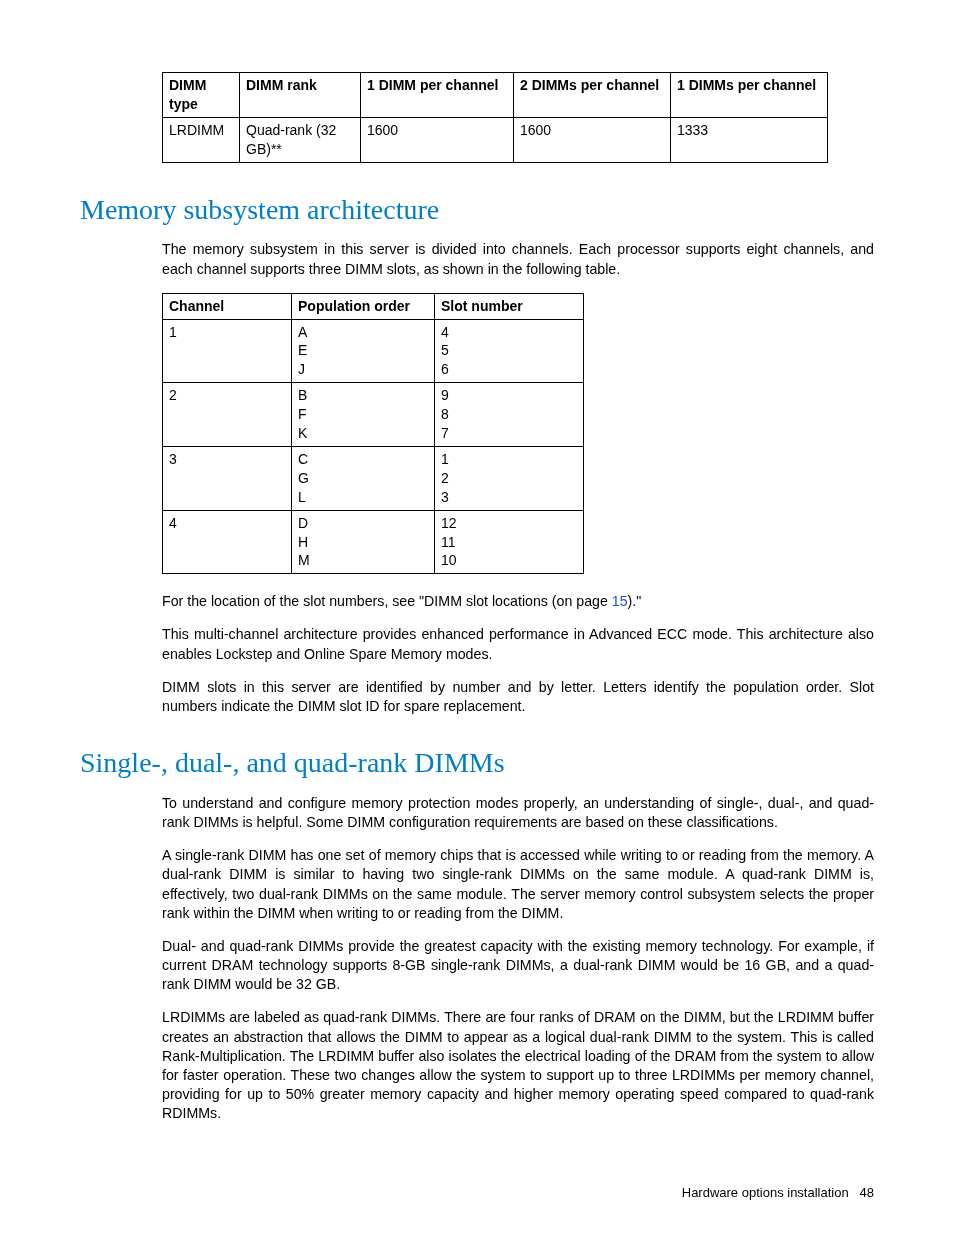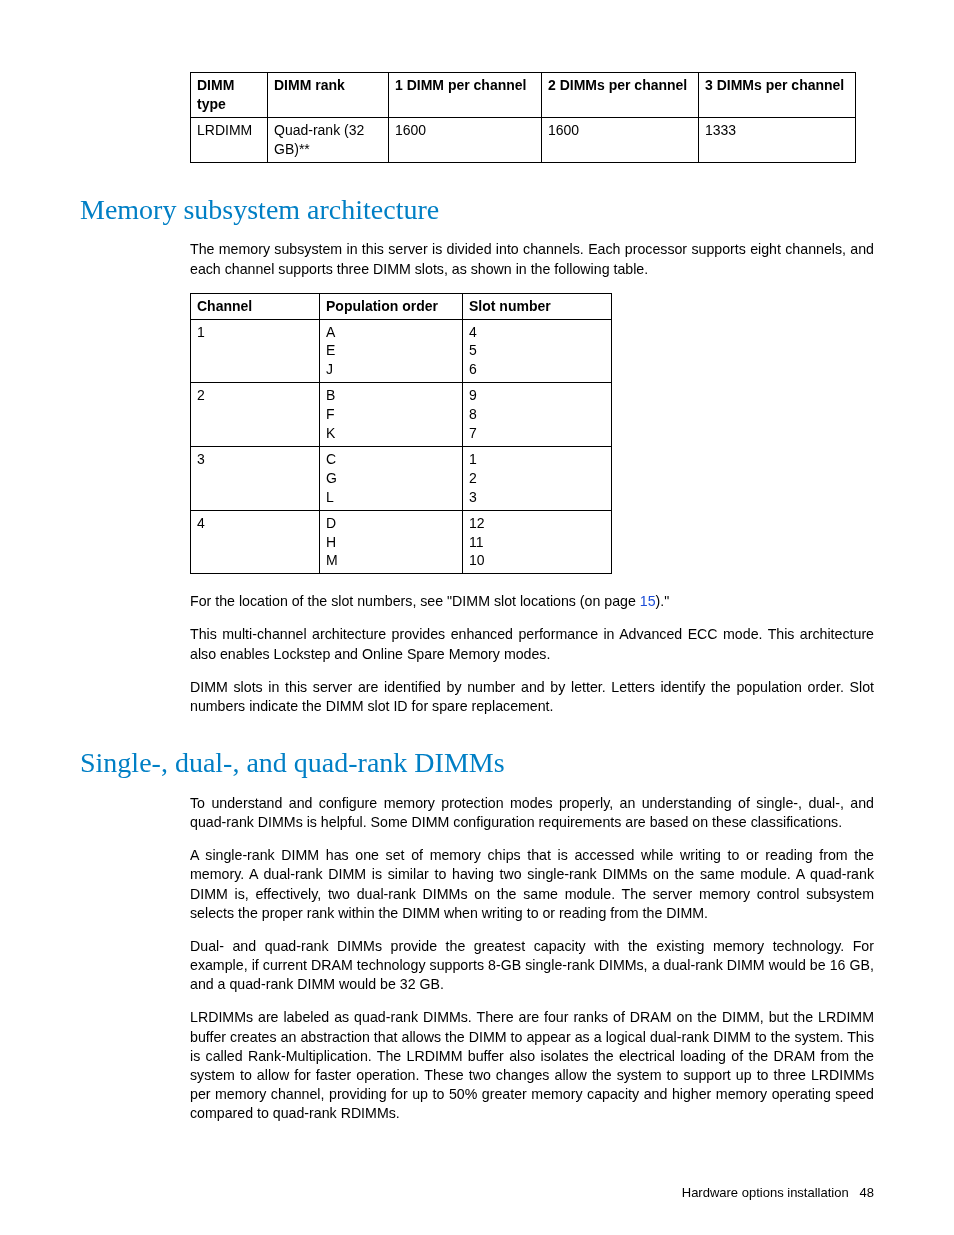--- a/index.html
+++ b/index.html
@@ -7,21 +7,21 @@
     font-size: 14.2px;
     color: #000;
     background: #fff;
     margin: 0;
     padding: 72px 80px 40px 80px;
     width: 954px;
     box-sizing: border-box;
     line-height: 1.35;
   }
   .content-indent {
-    margin-left: 110px;
+    margin-left: 82px;
   }
   h2 {
     font-family: Liberation Serif, serif;
     font-weight: 300;
     font-size: 28px;
     color: #007fc5;
     margin: 28px 0 12px 0;
   }
   table {
     border-collapse: collapse;
@@ -67,21 +67,21 @@
 <body>
 
 <div class="content-indent">
   <table id="table1">
     <thead>
       <tr>
         <th>DIMM type</th>
         <th>DIMM rank</th>
         <th>1 DIMM per channel</th>
         <th>2 DIMMs per channel</th>
-        <th>3 DIMMs per channel</th>
+        <th>1 DIMMs per channel</th>
       </tr>
     </thead>
     <tbody>
       <tr>
         <td>LRDIMM</td>
         <td>Quad-rank (32 GB)**</td>
         <td>1600</td>
         <td>1600</td>
         <td>1333</td>
       </tr>

